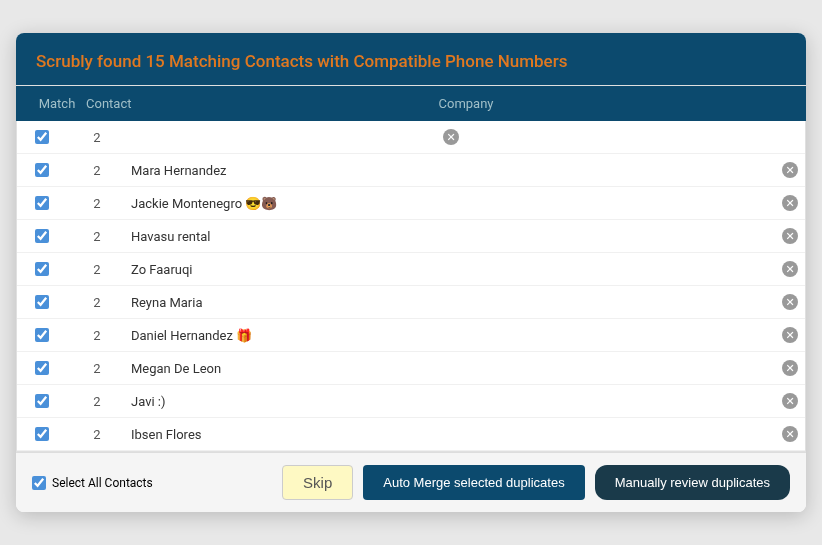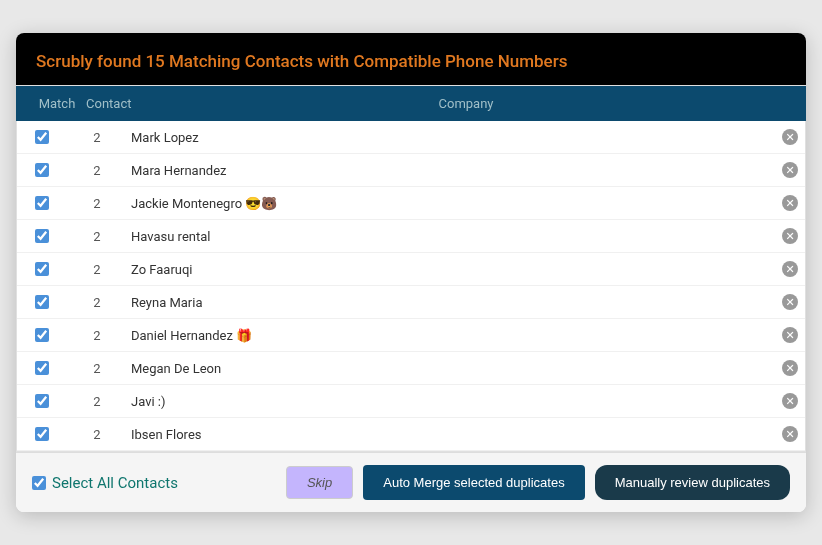--- a/index.html
+++ b/index.html
@@ -13,21 +13,21 @@
       font-size: 13px;
     }
     .modal {
       background: #fff;
       border-radius: 8px;
       box-shadow: 0 4px 20px rgba(0,0,0,0.2);
       width: 790px;
       overflow: hidden;
     }
     .modal-header {
-      background: #000000;
+      background: #0c4a6e;
       padding: 18px 20px 14px 20px;
       border-bottom: 1px solid #e0e0e0;
     }
     .modal-title {
       font-size: 17px;
       color: #333;
       font-weight: 400;
     }
     .modal-title span {
       color: #e07820;
@@ -112,32 +112,31 @@
       border-top: 1px solid #ddd;
       gap: 10px;
     }
     .footer-left {
       display: flex;
       align-items: center;
       gap: 6px;
       flex: 1;
     }
     .footer-label {
-      color: #0f766e;
-      font-size: 15px;
+      color: #000000;
+      font-size: 12px;
     }
     .btn-skip {
       padding: 8px 20px;
       border: 1px solid #ccc;
-      background: #c4b5fd;
+      background: #fef9c3;
       border-radius: 4px;
       cursor: pointer;
       color: #555;
-      font-size: 13px;
-      font-style: italic;
+      font-size: 15px;
     }
     .btn-auto-merge {
       padding: 10px 20px;
       background: #0c4a6e;
       color: #fff;
       border: none;
       border-radius: 4px;
       cursor: pointer;
       font-size: 13px;
       font-weight: 500;
@@ -179,21 +178,20 @@
     <div class="col-contact">Contact</div>
     <div class="col-company">Company</div>
   </div>
 
   <div class="table-body" id="table-body">
   <div class="table-row">
       <div class="col-checkbox">
         <input type="checkbox" checked="" style="">
       </div>
       <div class="col-num">2</div>
-      <div class="col-name">Mark Lopez</div>
       <div class="col-action">
         <button class="remove-btn">✕</button>
       </div>
     </div>
       <div class="table-row">
       <div class="col-checkbox">
         <input type="checkbox" checked="" style="">
       </div>
       <div class="col-num">2</div>
       <div class="col-name">Mara Hernandez</div>

